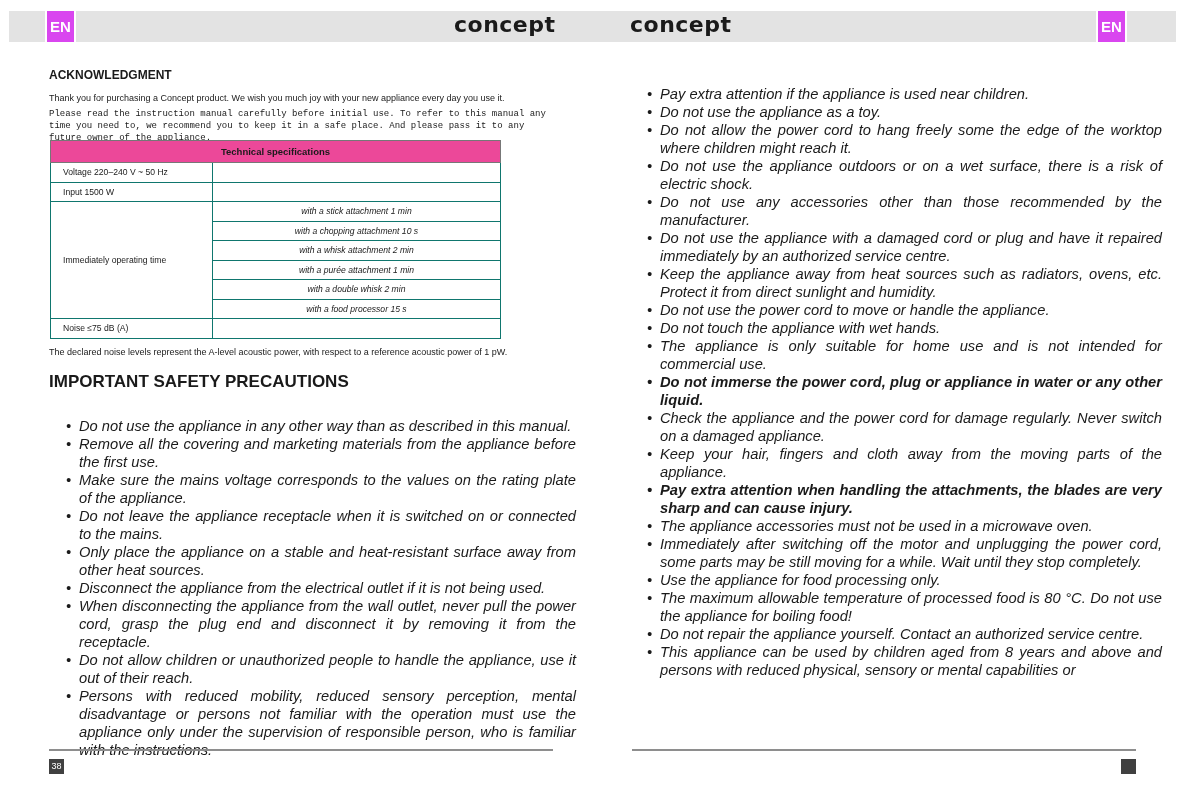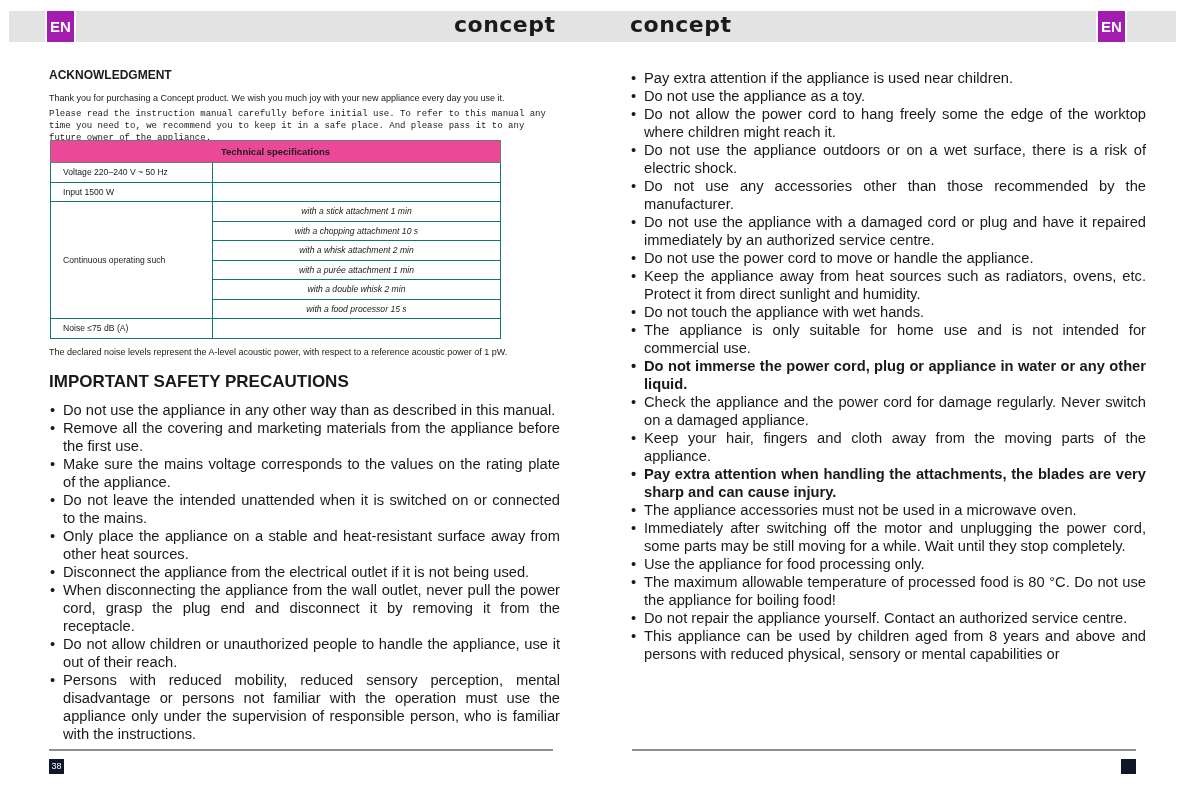--- a/index.html
+++ b/index.html
@@ -3,48 +3,48 @@
 <meta charset="utf-8">
 <style>
   html, body { margin:0; padding:0; background:#ffffff; }
   body { width:1186px; height:785px; position:relative; overflow:hidden; font-family:"Liberation Sans", sans-serif; color:#1a1a1a; }
   .page { position:absolute; top:0; height:785px; }
   .page.left { left:0; width:593px; }
   .page.right { left:593px; width:593px; }
   .hdr { position:absolute; top:11px; height:31px; background:#e3e3e3; }
   .left .hdr { left:9px; width:584px; }
   .right .hdr { left:0; width:583px; }
-  .en { position:absolute; top:11px; width:27px; height:31px; background:#a21caf; color:#fff; font-weight:bold; font-size:15px; line-height:31px; text-align:center; border-left:2px solid #fff; border-right:2px solid #fff; }
+  .en { position:absolute; top:11px; width:27px; height:31px; background:#d946ef; color:#fff; font-weight:bold; font-size:15px; line-height:31px; text-align:center; border-left:2px solid #fff; border-right:2px solid #fff; }
   .left .en { left:45px; }
   .right .en { left:503px; }
   .logo { position:absolute; top:12px; font-family:"DejaVu Sans", sans-serif; font-weight:bold; font-size:22px; letter-spacing:0.5px; color:#1a1a1a; }
   .left .logo { left:454px; }
   .right .logo { left:37px; }
 
   .h-ack { position:absolute; left:49px; top:68px; font-weight:bold; font-size:12px; }
   .small { position:absolute; left:49px; font-size:9px; line-height:12px; width:510px; }
 
   table.spec { position:absolute; left:50px; top:140px; width:451px; border-collapse:collapse; font-size:8.6px; }
   table.spec td { border:1px solid #0f766e; height:18.5px; padding:0 12px; }
   table.spec th { background:#ec4899; border:1px solid #777; height:19px; font-weight:bold; font-size:9.5px; }
   table.spec td.c { text-align:center;font-style:italic; }
   table.spec td.l { width:137px; }
 
   .h-safe { position:absolute; left:49px; top:372px; font-weight:bold; font-size:17px; }
-  ul.bul { position:absolute; margin:0; padding:0; list-style:none; font-size:14.7px; line-height:18px; }
+  ul.bul { position:absolute; margin:16px; padding:0; list-style:none; font-size:14.7px; line-height:18px;font-style:italic; }
   ul.bul li { position:relative; padding-left:13px; text-align:justify; }
   ul.bul li::before { content:"•"; position:absolute; left:0; top:0; }
   ul.bul li.b { font-weight:bold; }
   .left ul.bul { left:50px; top:401px; width:510px; }
   .right ul.bul { left:38px; top:69px; width:515px; }
 
   .rule { position:absolute; top:749px; height:2px; background:#8e8e8e; }
   .left .rule { left:49px; width:504px; }
   .right .rule { left:39px; width:504px; }
-  .pnum { position:absolute; top:759px; width:15px; height:15px; background:#0f172a; color:#fff; font-size:9px; line-height:15px; text-align:center; }
+  .pnum { position:absolute; top:759px; width:15px; height:15px; background:#404040; color:#fff; font-size:9px; line-height:15px; text-align:center; }
   .left .pnum { left:49px; }
   .right .pnum { left:528px; }
 </style>
 </head>
 <body>
 
 <div class="page left">
   <div class="hdr"></div>
   <div class="en">EN</div>
   <div class="logo">concept</div>
@@ -60,21 +60,21 @@
         </tr>
     <tr>
           <td class="l">Voltage 220–240 V ~ 50 Hz</td>
           <td></td>
         </tr>
     <tr>
           <td class="l">Input 1500 W</td>
           <td></td>
         </tr>
     <tr>
-          <td class="l" rowspan="6">Continuous operating such</td>
+          <td class="l" rowspan="6">Immediately operating time</td>
           <td class="c">with a stick attachment 1 min</td>
         </tr>
     <tr>
           <td class="c">with a chopping attachment 10 s</td>
         </tr>
     <tr>
           <td class="c">with a whisk attachment 2 min</td>
         </tr>
     <tr>
           <td class="c">with a purée attachment 1 min</td>
@@ -92,21 +92,21 @@
   </tbody>
     </table>
 
   <div class="small" style="top:346px;">The declared noise levels represent the A-level acoustic power, with respect to a reference acoustic power of 1 pW.</div>
 
   <div class="h-safe">IMPORTANT SAFETY PRECAUTIONS</div>
   <ul class="bul">
     <li>Do not use the appliance in any other way than as described in this manual.</li>
     <li>Remove all the covering and marketing materials from the appliance before the first use.</li>
     <li>Make sure the mains voltage corresponds to the values on the rating plate of the appliance.</li>
-    <li>Do not leave the intended unattended when it is switched on or connected to the mains.</li>
+    <li>Do not leave the appliance receptacle when it is switched on or connected to the mains.</li>
     <li>Only place the appliance on a stable and heat-resistant surface away from other heat sources.</li>
     <li>Disconnect the appliance from the electrical outlet if it is not being used.</li>
     <li>When disconnecting the appliance from the wall outlet, never pull the power cord, grasp the plug end and disconnect it by removing it from the receptacle.</li>
     <li>Do not allow children or unauthorized people to handle the appliance, use it out of their reach.</li>
     <li>Persons with reduced mobility, reduced sensory perception, mental disadvantage or persons not familiar with the operation must use the appliance only under the supervision of responsible person, who is familiar with the instructions.</li>
   </ul>
 
   <div class="rule"></div>
   <div class="pnum">38</div>
 </div>
@@ -116,22 +116,22 @@
   <div class="logo">concept</div>
   <div class="en">EN</div>
 
   <ul class="bul" id="right-list">
       <li>Pay extra attention if the appliance is used near children.</li>
       <li>Do not use the appliance as a toy.</li>
       <li>Do not allow the power cord to hang freely some the edge of the worktop where children might reach it.</li>
       <li>Do not use the appliance outdoors or on a wet surface, there is a risk of electric shock.</li>
       <li>Do not use any accessories other than those recommended by the manufacturer.</li>
       <li>Do not use the appliance with a damaged cord or plug and have it repaired immediately by an authorized service centre.</li>
+      <li>Keep the appliance away from heat sources such as radiators, ovens, etc. Protect it from direct sunlight and humidity.</li>
       <li>Do not use the power cord to move or handle the appliance.</li>
-      <li>Keep the appliance away from heat sources such as radiators, ovens, etc. Protect it from direct sunlight and humidity.</li>
       <li>Do not touch the appliance with wet hands.</li>
       <li>The appliance is only suitable for home use and is not intended for commercial use.</li>
       <li class="b">Do not immerse the power cord, plug or appliance in water or any other liquid.</li>
       <li>Check the appliance and the power cord for damage regularly. Never switch on a damaged appliance.</li>
       <li>Keep your hair, fingers and cloth away from the moving parts of the appliance.</li>
       <li class="b">Pay extra attention when handling the attachments, the blades are very sharp and can cause injury.</li>
       <li>The appliance accessories must not be used in a microwave oven.</li>
       <li>Immediately after switching off the motor and unplugging the power cord, some parts may be still moving for a while. Wait until they stop completely.</li>
       <li>Use the appliance for food processing only.</li>
       <li>The maximum allowable temperature of processed food is 80 °C. Do not use the appliance for boiling food!</li>

